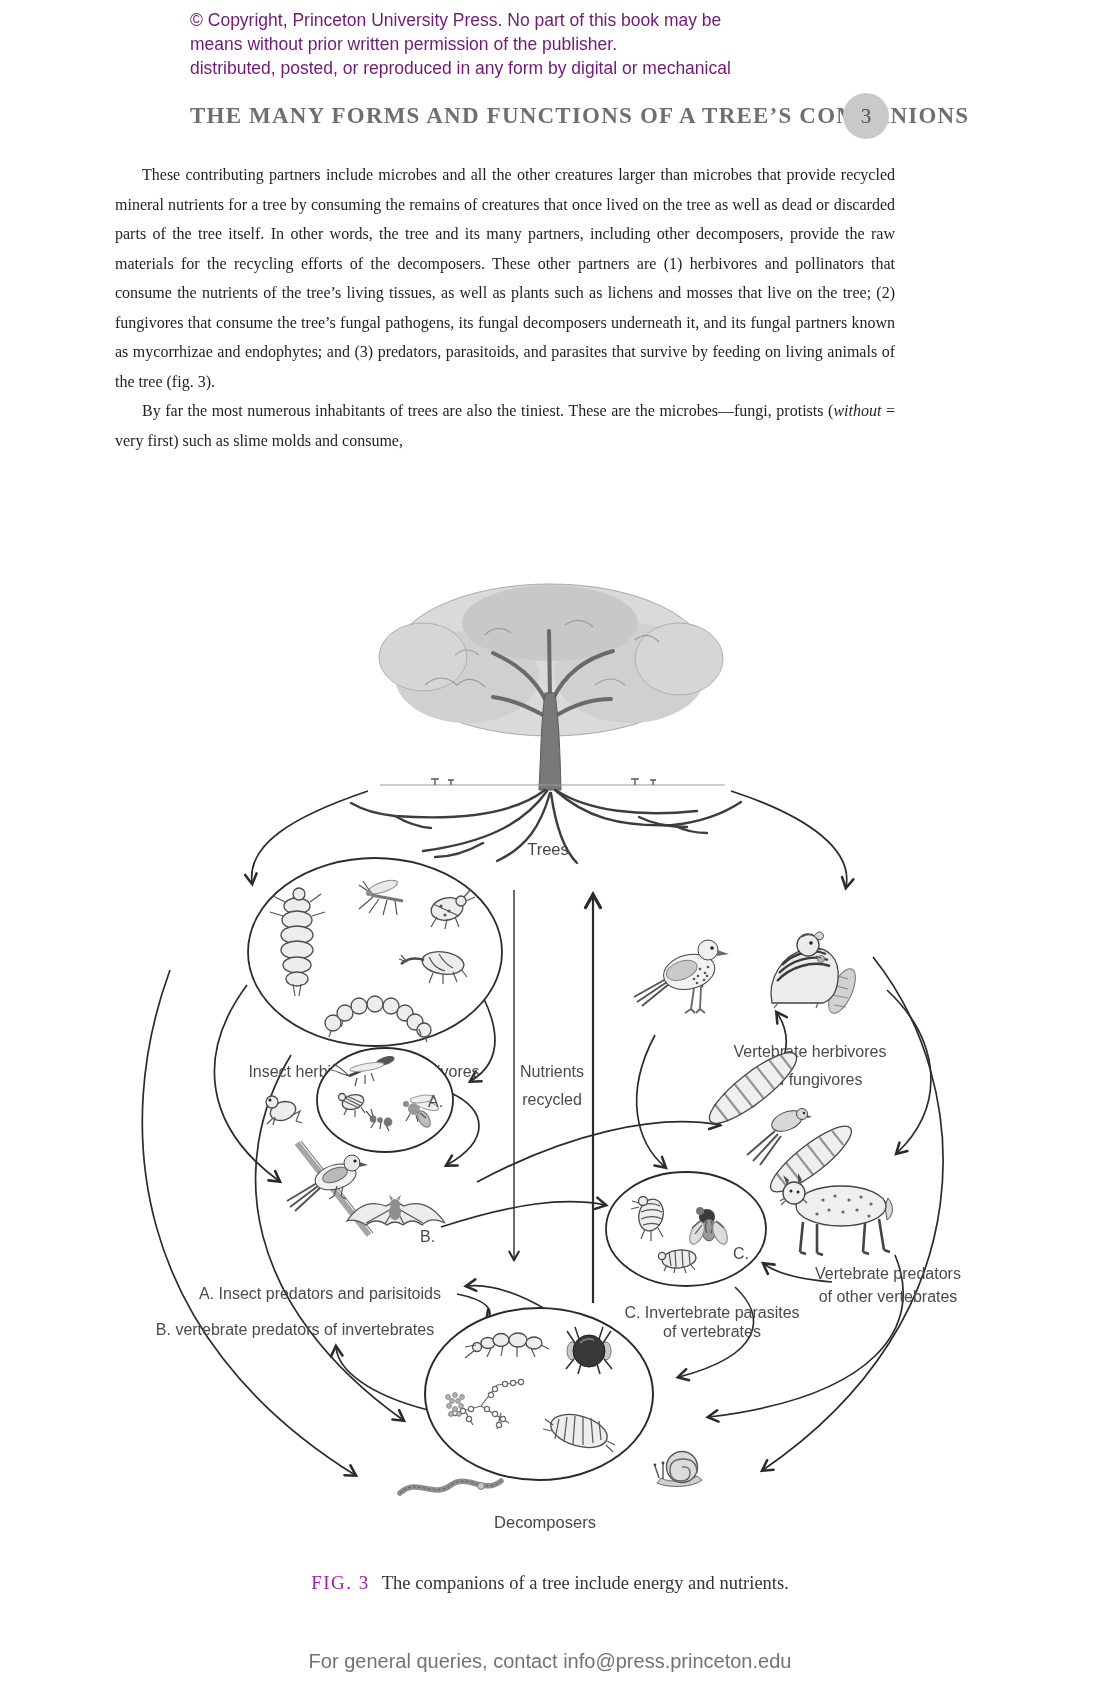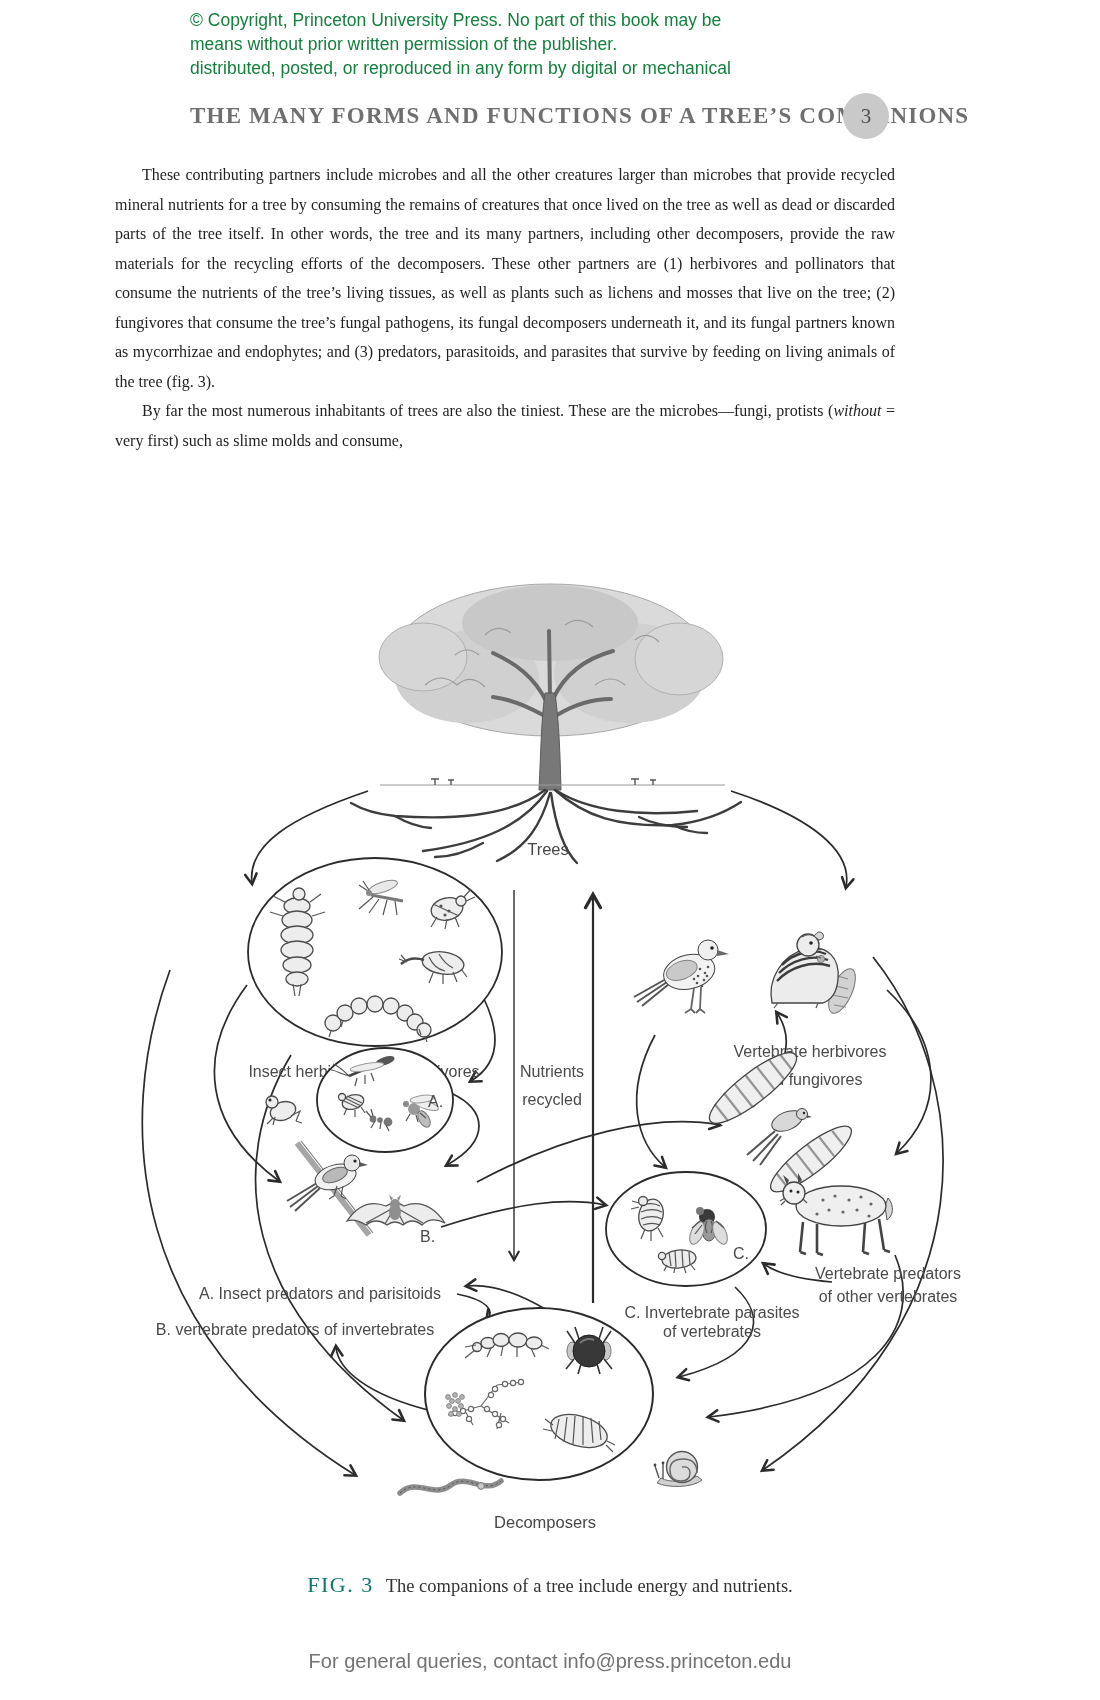--- a/index.html
+++ b/index.html
@@ -1,19 +1,19 @@
 <!DOCTYPE html>
 <html><head>
 <meta charset="utf-8">
 <style>
   html,body { margin:0; padding:0; background:#fff; }
   .page { position:relative; width:1100px; height:1700px; background:#ffffff; overflow:hidden; }
 
   .copyright { position:absolute; left:190px; top:8px; width:680px;
-    font-family:"Liberation Sans", sans-serif; font-size:17.5px; line-height:24px; color:#15803d; }
+    font-family:"Liberation Sans", sans-serif; font-size:17.5px; line-height:24px; color:#701a75; }
 
   .running-head { position:absolute; left:190px; top:103px; width:640px;
     font-family:"Liberation Serif", serif; font-size:23px; font-weight:600;
     letter-spacing:1.2px; color:#6f6f6f; white-space:nowrap; }
 
   .page-badge { position:absolute; left:843px; top:93px; width:46px; height:46px;
     border-radius:50%; background:#c9c9c9; color:#4f4f4f;
     font-family:"Liberation Serif", serif; font-size:21px;
     display:flex; align-items:center; justify-content:center; }
 
@@ -22,21 +22,21 @@
     color:#1f1f1f; text-align:justify; }
   .body-text p { margin:0; text-indent:27px; }
 
   .figure-svg { position:absolute; left:95px; top:565px; }
 
   .fig-label { font-family:"Liberation Sans", sans-serif; font-size:16px; fill:#4a4a4a; }
   .fig-label-b { font-family:"Liberation Sans", sans-serif; font-size:16.5px; fill:#474747; }
 
   .figure-caption { position:absolute; left:0; top:1572px; width:1100px; text-align:center;
     font-family:"Liberation Serif", serif; font-size:18.5px; color:#333; }
-  .caption-tag { color:#0f766e; letter-spacing:1.5px; font-size:22px; margin-right:12px; }
+  .caption-tag { color:#a21caf; letter-spacing:1.5px; font-size:19px; margin-right:12px; }
 
   .page-footer { position:absolute; left:0; top:1650px; width:1100px; text-align:center;
     font-family:"Liberation Sans", sans-serif; font-size:20px; color:#737373; }
 
   .sketch { stroke:#4a4a4a; fill:#ededed; stroke-width:1.3; }
   .thin { stroke:#555; fill:none; stroke-width:1.2; }
 </style>
 </head>
 <body>
 

